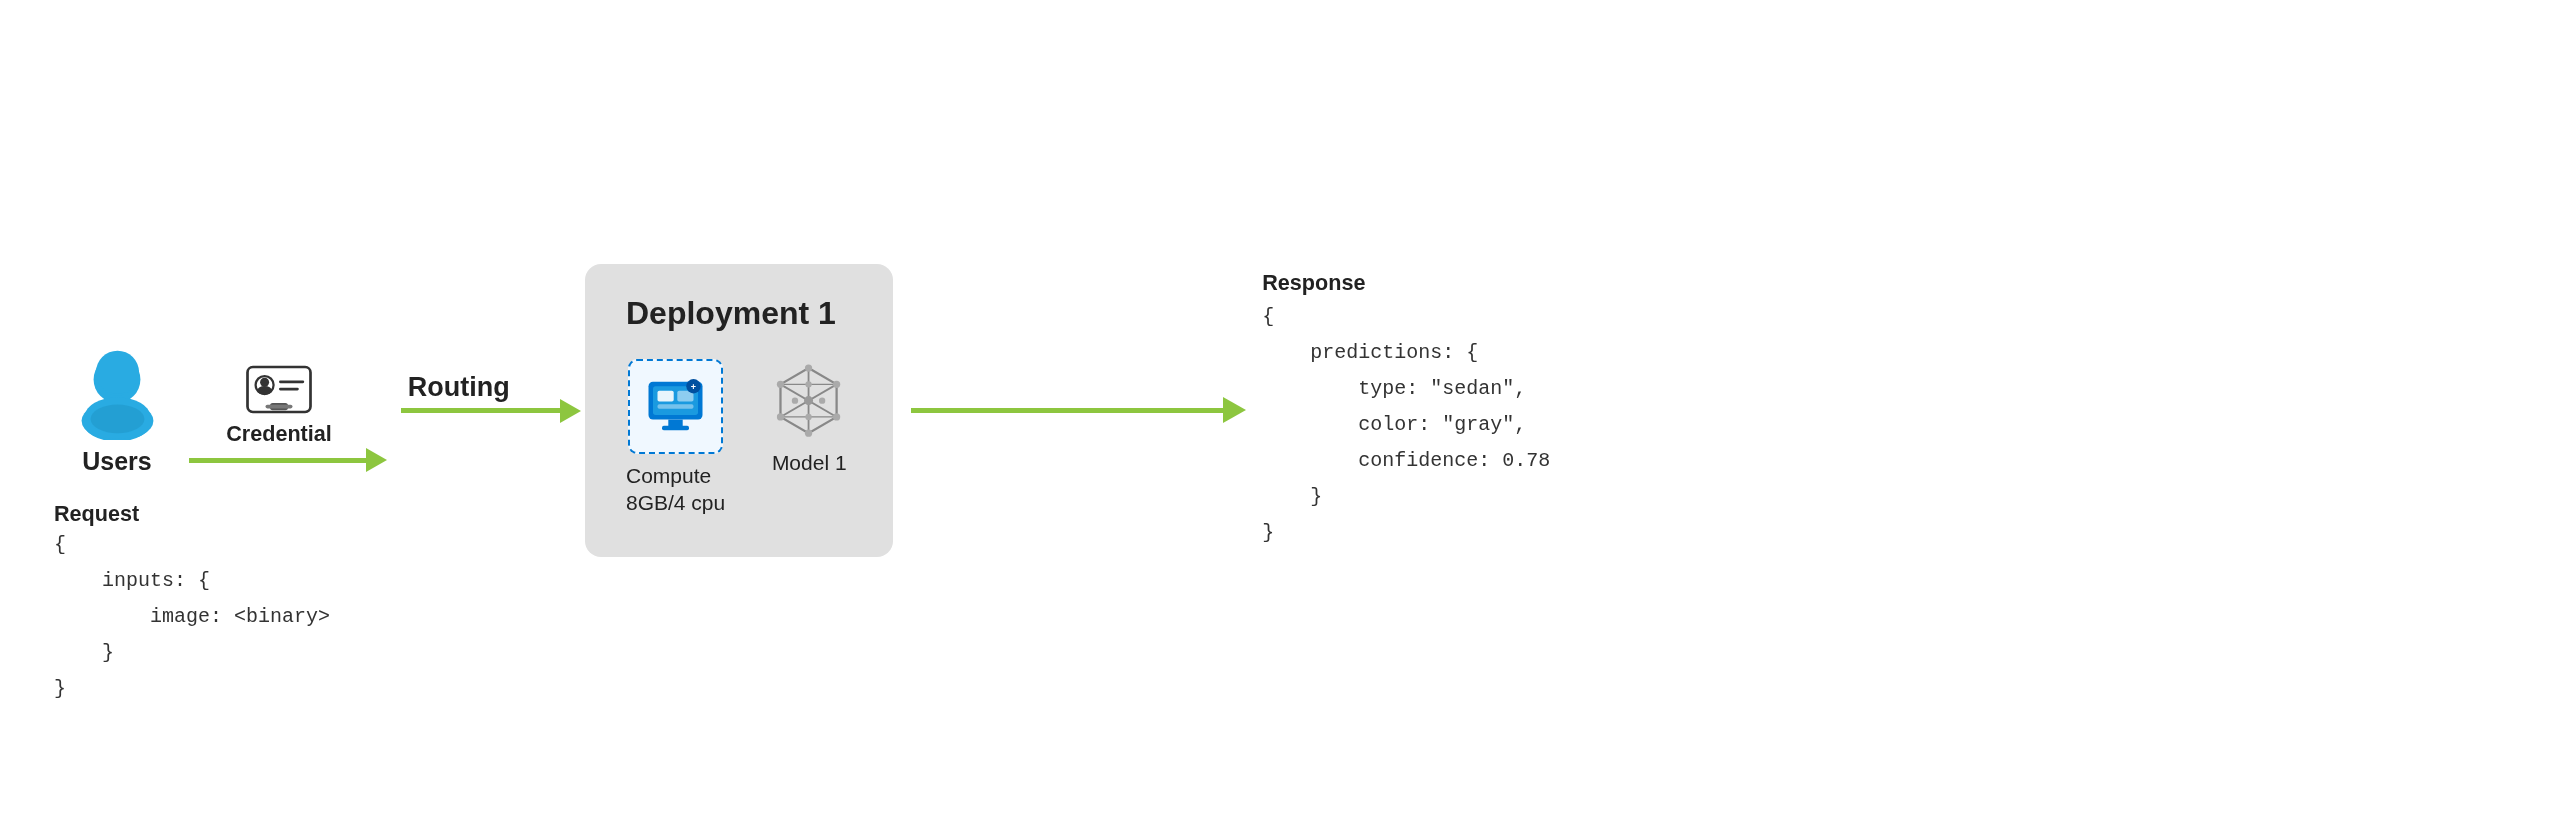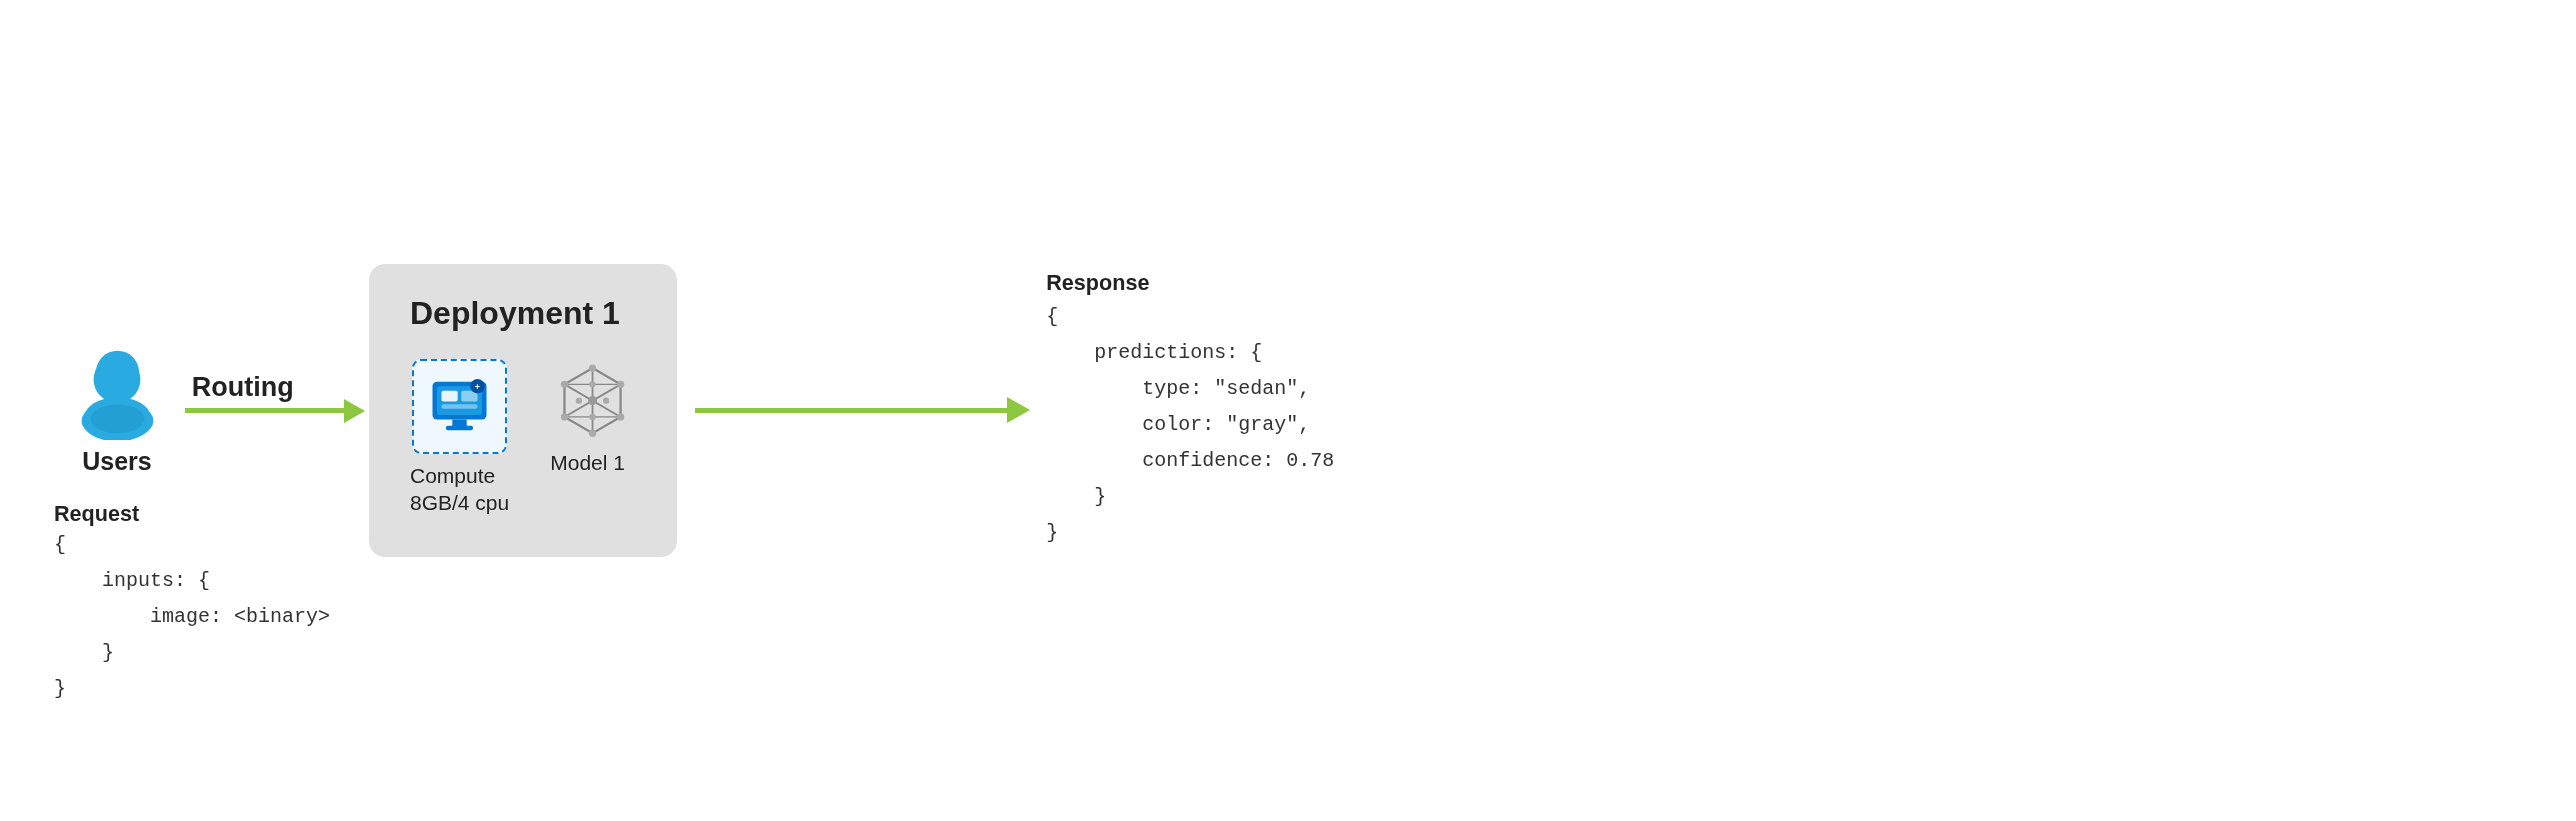--- a/index.html
+++ b/index.html
@@ -71,20 +71,46 @@
       <div style="position:absolute; top:117px; left:-18px; text-align:left;margin-top:39px;">
         <div style="font-size:21.6px; font-weight:700; color:#222; font-family:'Segoe UI',Arial,sans-serif;">Request</div>
         <div style="font-size:20px; color:#333; font-family:'Consolas','Courier New',monospace; line-height:1.8; white-space:pre;">{
     inputs: {
         image: &lt;binary&gt;
     }
 }</div>
       </div>
     </div>
 
+    <div style="display:flex; flex-direction:column; align-items:center; margin: 0 18px;">
+
+      <div style="display:flex; flex-direction:column; align-items:center; margin-bottom:10.8px;">
+        <svg width="72" height="63" viewBox="0 0 80 70">
+
+          <rect x="5" y="10" width="70" height="50" rx="6" fill="none" stroke="#333" stroke-width="3"></rect>
+
+          <circle cx="24" cy="30" r="10" fill="none" stroke="#333" stroke-width="2.5"></circle>
+          <circle cx="24" cy="27" r="5" fill="#333"></circle>
+          <ellipse cx="24" cy="36" rx="8" ry="5" fill="#333"></ellipse>
+
+          <rect x="40" y="25" width="28" height="3" rx="1.5" fill="#333"></rect>
+          <rect x="40" y="33" width="22" height="3" rx="1.5" fill="#333"></rect>
+
+          <rect x="30" y="50" width="20" height="8" rx="3" fill="#555"></rect>
+          <rect x="25" y="52" width="30" height="4" rx="2" fill="#777"></rect>
+        </svg>
+        <span style="font-size:21.6px; font-weight:700; color:#222;">Credential</span>
+      </div>
+
+      <div style="display:flex; align-items:center;">
+        <div style="width: 180px; height: 5.4px; background:#8dc63f; position:relative;">
+          <div style="position:absolute; right:-18px; top:50%; transform:translateY(-50%); width:0; height:0; border-left: 21.6px solid #8dc63f; border-top: 12.6px solid transparent; border-bottom: 12.6px solid transparent;"></div>
+        </div>
+      </div>
+    </div>
 
 
     <div style="display:flex; flex-direction:column; align-items:flex-start; margin: 0 13.5px; margin-bottom: 36px;">
       <span style="font-size:27px; font-weight:700; color:#222; margin-bottom:5.4px; margin-left:7.2px;">Routing</span>
       <div style="display:flex; align-items:center;">
         <div style="width: 162px; height: 5.4px; background:#8dc63f; position:relative;">
           <div style="position:absolute; right:-18px; top:50%; transform:translateY(-50%); width:0; height:0; border-left: 21.6px solid #8dc63f; border-top: 12.6px solid transparent; border-bottom: 12.6px solid transparent;"></div>
         </div>
       </div>
     </div>
@@ -110,21 +136,21 @@
               <rect x="15" y="30" width="40" height="5" rx="2" fill="white" opacity="0.4"></rect>
 
               <circle cx="55" cy="10" r="8" fill="#0050a0"></circle>
               <text x="55" y="14" text-anchor="middle" fill="white" font-size="10" font-weight="bold">+</text>
             </svg>
           </div>
           <div style="font-size:21px; color:#222; margin-top:7.2px; text-align:left; line-height:1.3;">Compute<br>8GB/4 cpu</div>
         </div>
 
 
-        <div style="display:flex; flex-direction:column; ">
+        <div style="display:flex; flex-direction:column; align-items:center;">
           <svg width="86" height="86" viewBox="0 0 95 95">
 
             <polygon points="47,10 78,28 78,64 47,82 16,64 16,28" fill="none" stroke="#888" stroke-width="2.5"></polygon>
 
             <line x1="47" y1="10" x2="47" y2="82" stroke="#888" stroke-width="2"></line>
             <line x1="16" y1="28" x2="78" y2="64" stroke="#888" stroke-width="2"></line>
             <line x1="78" y1="28" x2="16" y2="64" stroke="#888" stroke-width="2"></line>
 
             <line x1="16" y1="28" x2="78" y2="28" stroke="#888" stroke-width="1.5"></line>
             <line x1="16" y1="64" x2="78" y2="64" stroke="#888" stroke-width="1.5"></line>

